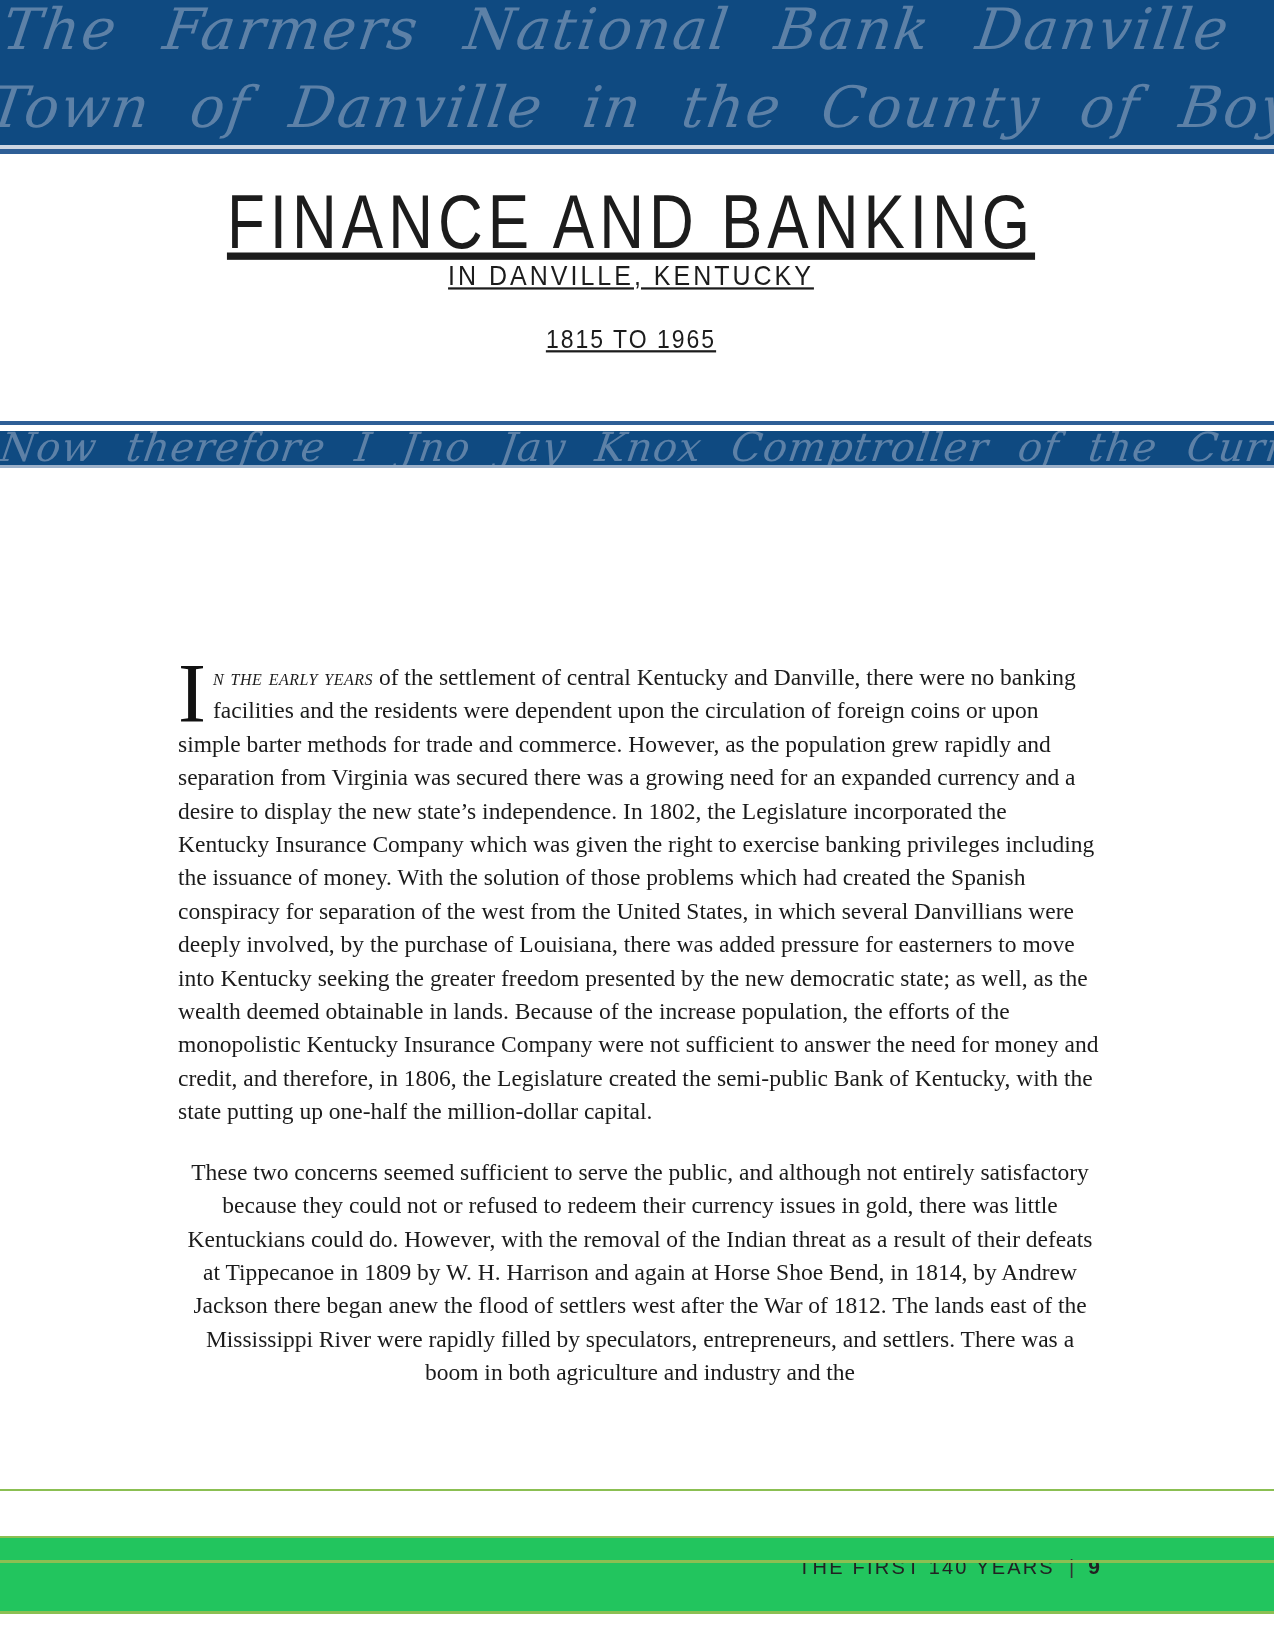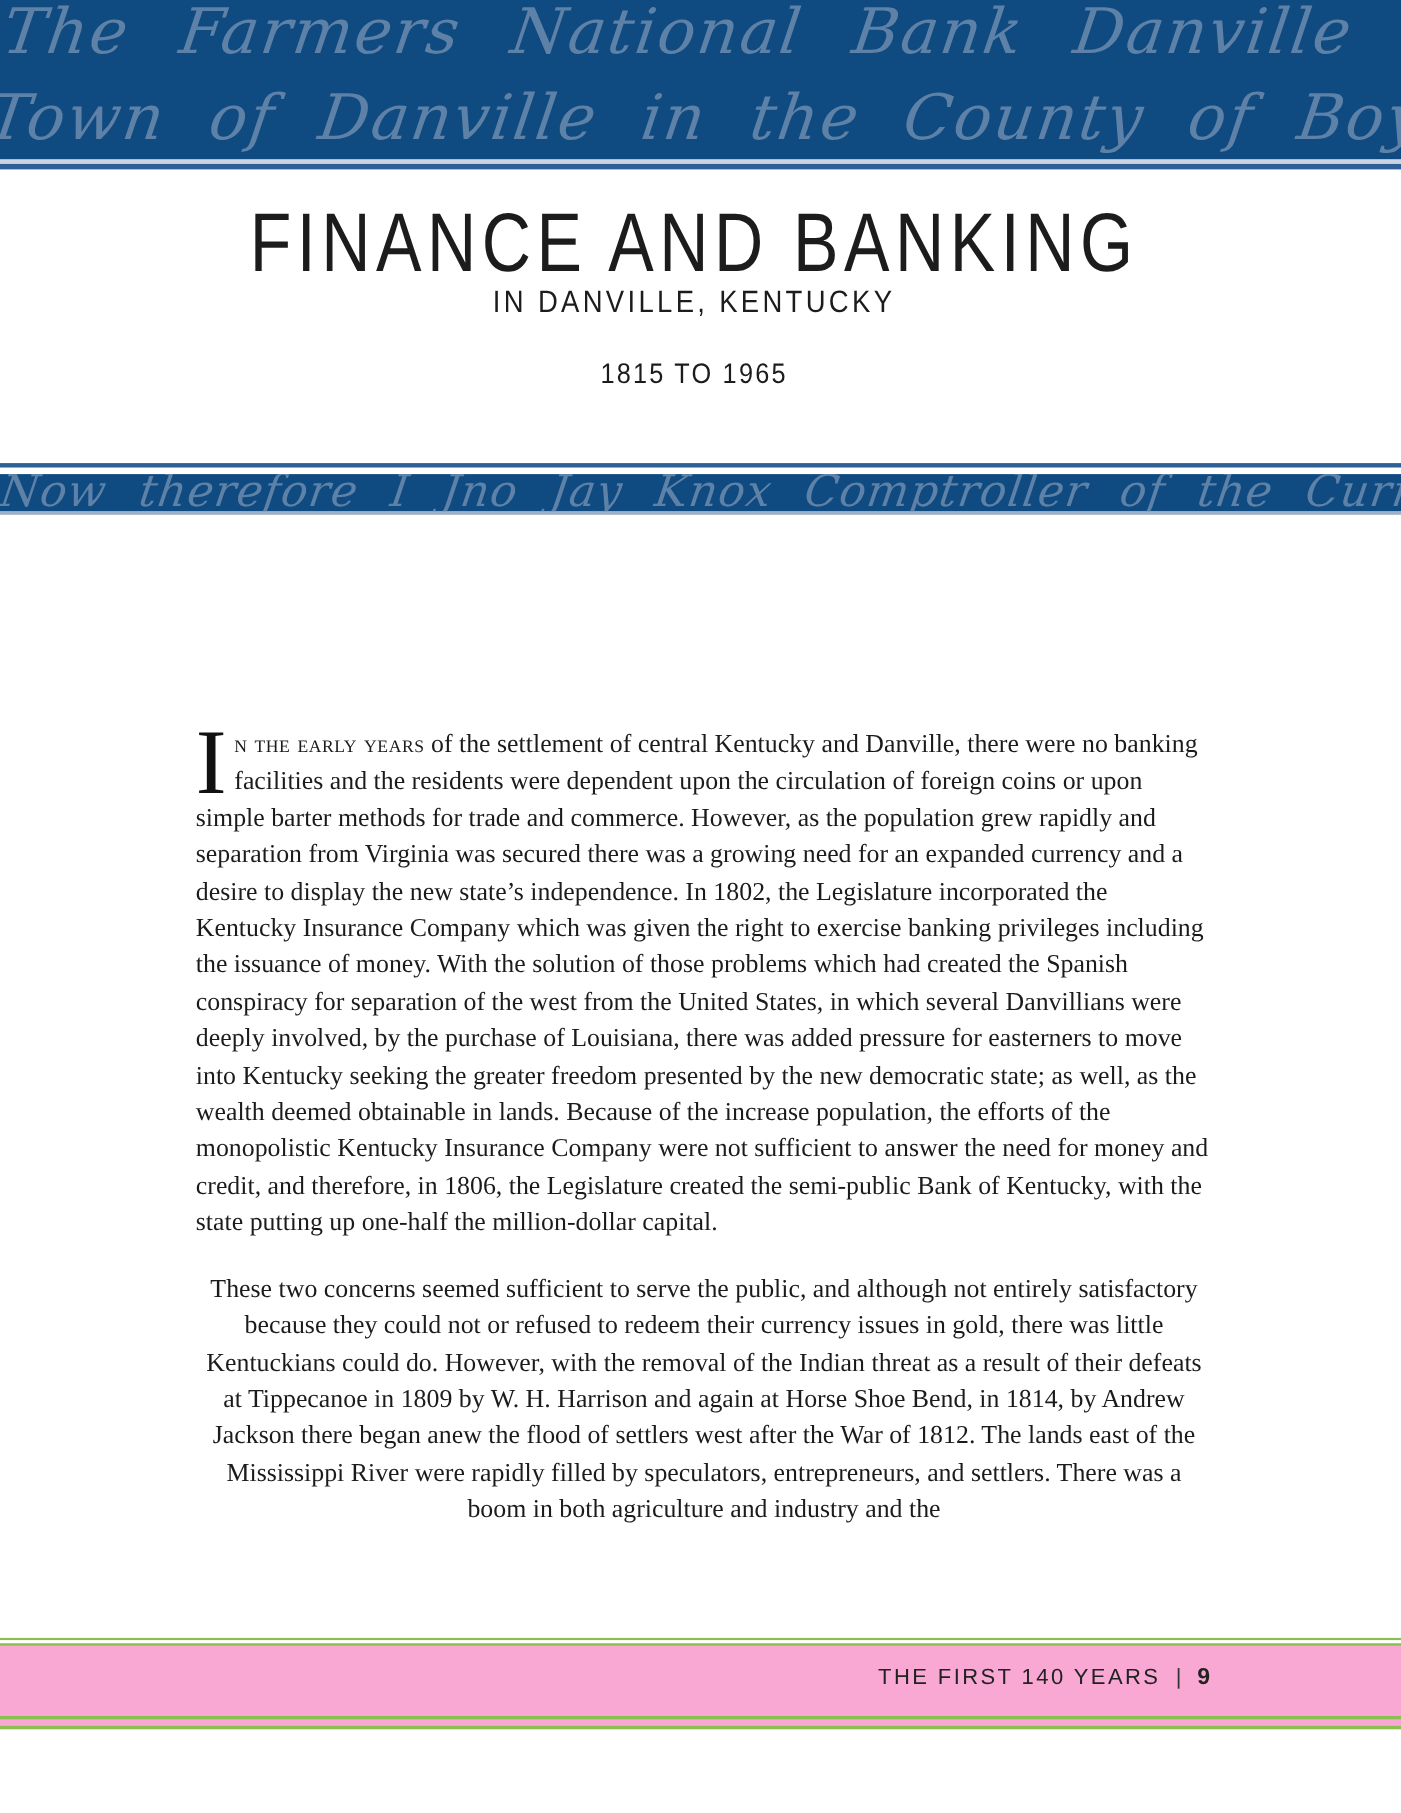--- a/index.html
+++ b/index.html
@@ -25,21 +25,21 @@
     white-space:nowrap;
     transform:skewX(-8deg);
     transform-origin:left top;
   }
   .banner-top .l1{ top:-4px;  left:8px;  font-size:57px; word-spacing:26px; letter-spacing:2px;}
   .banner-top .l2{ top:74px;  left:-6px; font-size:57px; word-spacing:20px; letter-spacing:2px;}
   .edge-light{ position:absolute; top:145px; left:0; width:1274px; height:4px; background:#ccd6e3;}
   .edge-blue { position:absolute; top:149px; left:0; width:1274px; height:5px; background:#2e5f96;}
 
   
-  .title-block{ position:absolute; top:190px; left:0; width:1262px; text-align:center; color:#1c1c1c;}
+  .title-block{ position:absolute; top:190px; left:0; width:1262px; text-align:center; color:#1c1c1c;text-decoration:underline;}
   .main-title{
     font-family:"Liberation Sans", sans-serif;
     font-weight:300;
     font-size:62px; line-height:64px;
     letter-spacing:5px;
     transform:scaleY(1.22);
     transform-origin:center center;
     white-space:nowrap;
   }
   .sub-title{
@@ -82,28 +82,29 @@
     float:left;
     font-size:84px;
     line-height:58px;
     height:58px;
     padding:4px 7px 0 0;
     color:#111;
   }
   .leadin{
     font-variant:small-caps;
     letter-spacing:0.5px;
+    font-style:italic;
   }
 
   
   .footer-rule-top{ position:absolute; top:1489px; left:0; width:1274px; height:2px; background:#8bbf52;}
   .footer-band{
-    position:absolute; top:1494px; left:0; width:1274px; height:78px;
+    position:absolute; top:1536px; left:0; width:1274px; height:78px;
     box-sizing:border-box;
-    background:#f9a8d4;
+    background:#22c55e;
     border-top:2px solid #8bbf52;
     border-bottom:3px solid #8bbf52;
     text-align:right;
   }
   .footer-band .inner{
     padding-right:174px;
     line-height:58px;
     font-family:"Liberation Sans", sans-serif;
     font-size:20px;
     letter-spacing:2.2px;

